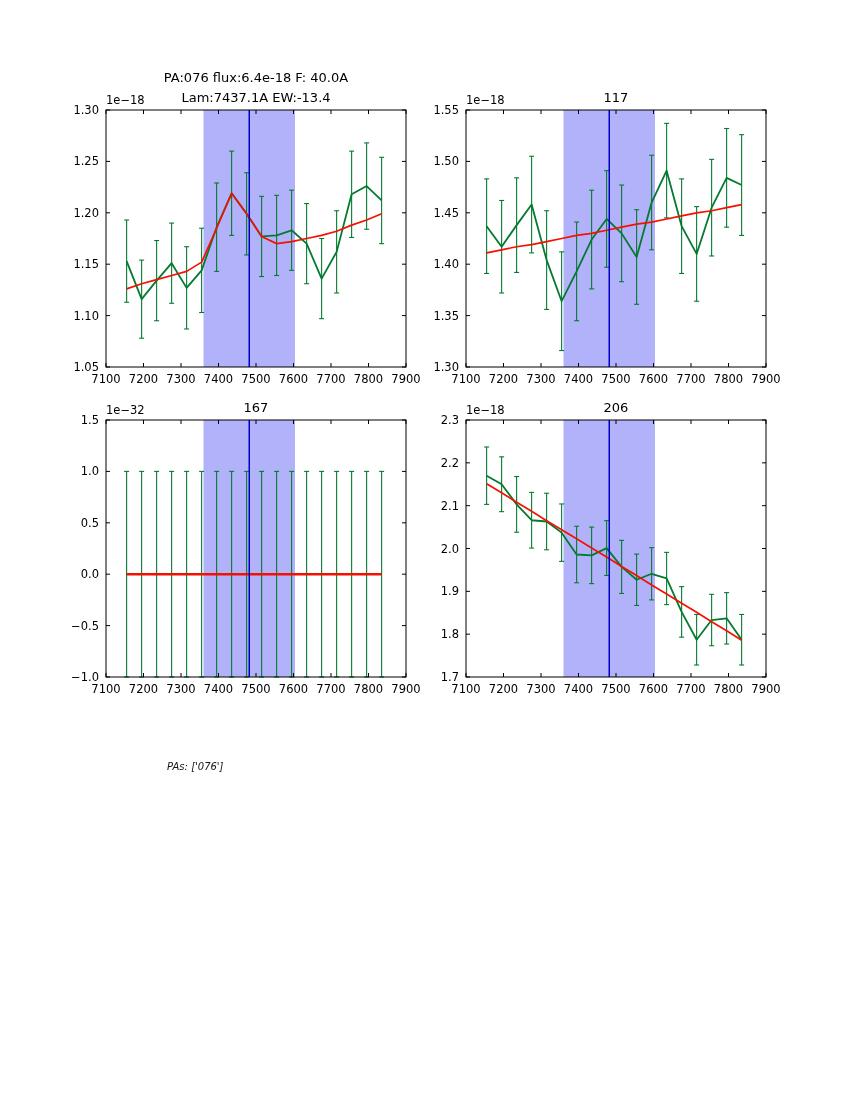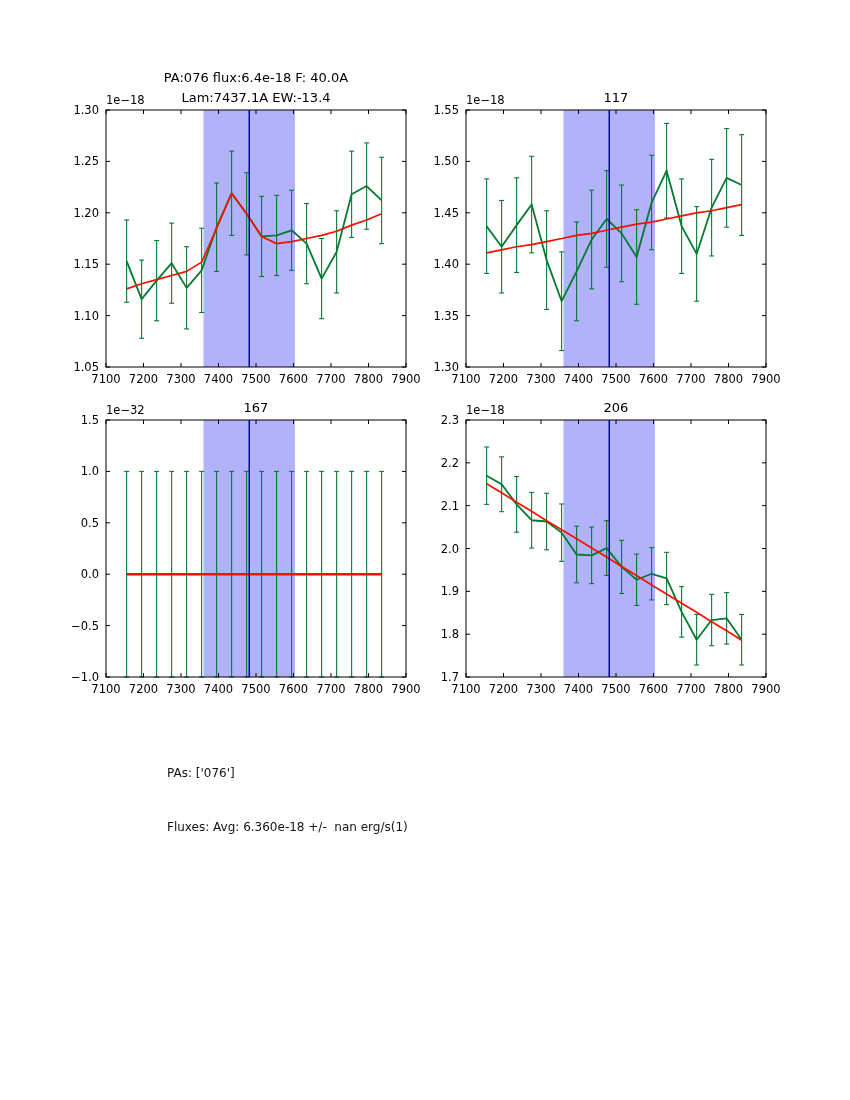--- a/index.html
+++ b/index.html
@@ -6,21 +6,21 @@
   .figure{position:relative;width:850px;height:1100px;background:#ffffff;overflow:hidden;
           font-family:"DejaVu Sans","Liberation Sans",sans-serif;}
   .subplot{position:absolute;width:392px;height:340px;}
   #chart-0{left:60px;top:62px;}
   #chart-1{left:420px;top:62px;}
   #chart-2{left:60px;top:372px;}
   #chart-3{left:420px;top:372px;}
   svg text{font-family:"DejaVu Sans","Liberation Sans",sans-serif;fill:#000000;}
   text.tick{font-size:11.5px;}
   text.title{font-size:13px;}
-  .stats{position:absolute;left:167px;top:732px;font-size:12px;color:#141414;white-space:pre;}
+  .stats{position:absolute;left:167px;top:732px;font-size:10px;color:#141414;white-space:pre;font-style:italic;}
   .stats div{height:26px;line-height:26px;}
 </style>
 </head>
 <body>
 
 <div class="figure">
   <div class="subplot" id="chart-0"><svg width="392" height="340">
         <rect x="143.5" y="48" width="91.5" height="257" fill="#b2b2fa"></rect>
         <g stroke="#047a30" stroke-width="1.1">
           <line x1="66.625" y1="240.23600000000005" x2="66.625" y2="157.99599999999998"></line>
@@ -460,15 +460,14 @@
         <text x="39" y="94.83333333333319" text-anchor="end" class="tick">2.2</text>
         <line x1="46" y1="48" x2="50" y2="48" stroke="#000000"></line>
         <line x1="346" y1="48" x2="342" y2="48" stroke="#000000"></line>
         <text x="39" y="52" text-anchor="end" class="tick">2.3</text>
         <text x="196" y="40" text-anchor="middle" class="title">206</text>
         <text x="46" y="42" text-anchor="start" class="tick">1e−18</text>
       </svg></div>
 
   <div class="stats">
     <div>PAs: ['076']</div>
-    <div>Fluxes: Avg: 6.360e-18 +/-  nan erg/s(1)</div>
   </div>
 </div>
 
 </body></html>

